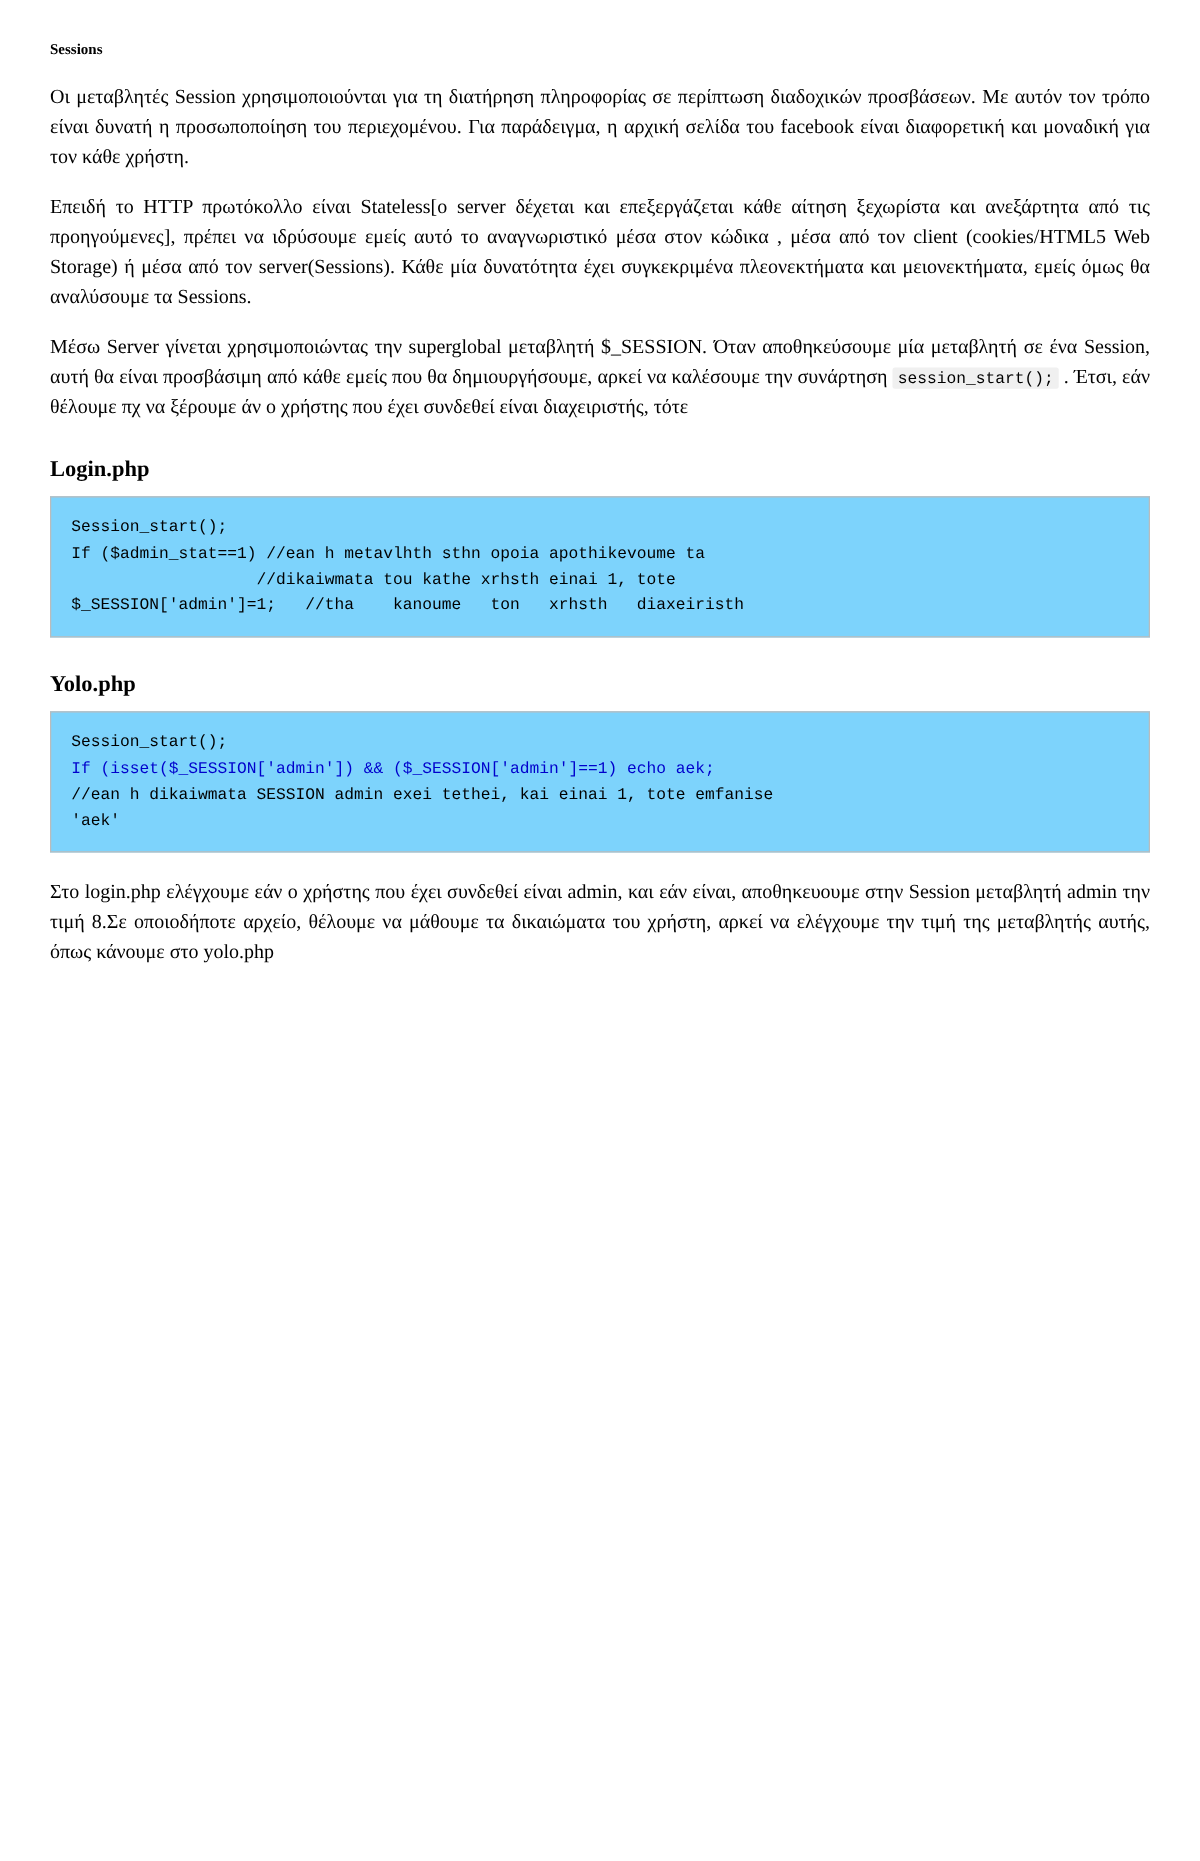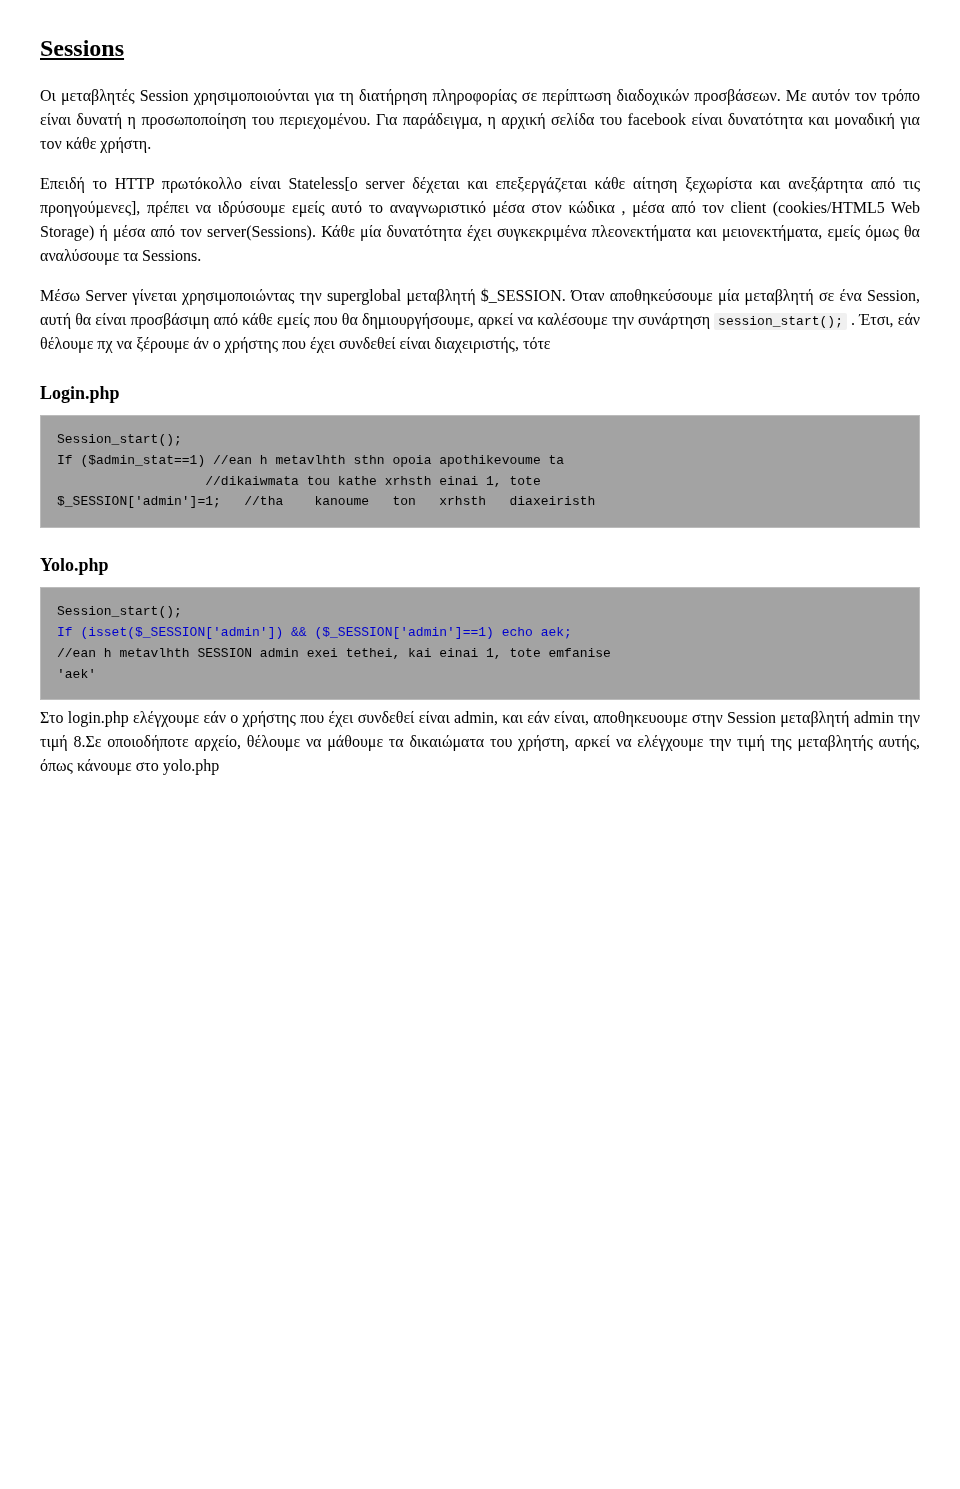--- a/index.html
+++ b/index.html
@@ -12,39 +12,38 @@
       font-family: 'Times New Roman', Times, serif;
       font-size: 16px;
       color: #000;
       background: #fff;
       padding: 30px 40px;
       max-width: 960px;
       line-height: 1.5;
     }
 
     .page-title {
-      font-size: 24px;
+      font-size: 12px;
       font-weight: bold;
-      text-decoration: underline;
       margin-bottom: 18px;
     }
 
     .paragraph {
       margin-bottom: 16px;
       text-align: justify;
     }
 
     .code-block {
-      background: #a3a3a3;
+      background: #7dd3fc;
       border: 1px solid #bbb;
       padding: 14px 16px;
       font-family: 'Courier New', Courier, monospace;
       font-size: 13px;
       line-height: 1.6;
-      margin-bottom: 6px;
+      margin-bottom: 20px;
       margin-top: 8px;
       color: #000;
       white-space: pre;
     }
 
     .inline-code {
       font-family: 'Courier New', Courier, monospace;
       font-size: 13px;
       background: #f0f0f0;
       padding: 1px 4px;
@@ -56,37 +55,37 @@
       font-weight: bold;
       margin-top: 24px;
       margin-bottom: 8px;
     }
   </style>
 </head>
 <body>
 
 <h1 class="page-title">Sessions</h1>
 
-<p class="paragraph">Οι μεταβλητές Session χρησιμοποιούνται για τη διατήρηση πληροφορίας σε περίπτωση διαδοχικών προσβάσεων. Με αυτόν τον τρόπο είναι δυνατή η προσωποποίηση του περιεχομένου. Για παράδειγμα, η αρχική σελίδα του facebook είναι δυνατότητα και μοναδική για τον κάθε χρήστη.</p>
+<p class="paragraph">Οι μεταβλητές Session χρησιμοποιούνται για τη διατήρηση πληροφορίας σε περίπτωση διαδοχικών προσβάσεων. Με αυτόν τον τρόπο είναι δυνατή η προσωποποίηση του περιεχομένου. Για παράδειγμα, η αρχική σελίδα του facebook είναι διαφορετική και μοναδική για τον κάθε χρήστη.</p>
 
 <p class="paragraph">Επειδή το HTTP πρωτόκολλο είναι Stateless[o server δέχεται και επεξεργάζεται κάθε αίτηση ξεχωρίστα και ανεξάρτητα από τις προηγούμενες], πρέπει να ιδρύσουμε εμείς αυτό το αναγνωριστικό μέσα στον κώδικα , μέσα από τον client (cookies/HTML5 Web Storage) ή μέσα από τον server(Sessions). Κάθε μία δυνατότητα έχει συγκεκριμένα πλεονεκτήματα και μειονεκτήματα, εμείς όμως θα αναλύσουμε τα Sessions.</p>
 
 <p class="paragraph">
   <span>Μέσω Server γίνεται χρησιμοποιώντας την superglobal μεταβλητή $_SESSION. Όταν αποθηκεύσουμε μία μεταβλητή σε ένα Session, αυτή θα είναι προσβάσιμη από κάθε εμείς που θα δημιουργήσουμε, αρκεί να καλέσουμε την συνάρτηση</span>
   <code class="inline-code">session_start();</code>
   <span>. Έτσι, εάν θέλουμε πχ να ξέρουμε άν ο χρήστης που έχει συνδεθεί είναι διαχειριστής, τότε</span>
 </p>
 
 <div class="section-label">Login.php</div>
 
 <div class="code-block"><span>Session_start();</span>
 <span>If ($admin_stat==1) //ean h metavlhth sthn opoia apothikevoume ta</span>
 <span>                   //dikaiwmata tou kathe xrhsth einai 1, tote</span>
 <span>$_SESSION['admin']=1;   //tha    kanoume   ton   xrhsth   diaxeiristh</span></div>
 
 <div class="section-label">Yolo.php</div>
 
 <div class="code-block"><span>Session_start();</span>
 <span><span style="color:#0000cc;">If (isset($_SESSION['admin']) &amp;&amp; ($_SESSION['admin']==1) echo aek;</span></span>
-<span>//ean h metavlhth SESSION admin exei tethei, kai einai 1, tote emfanise</span>
+<span>//ean h dikaiwmata SESSION admin exei tethei, kai einai 1, tote emfanise</span>
 <span>'aek'</span></div>
 
 <p class="paragraph">Στο login.php ελέγχουμε εάν  ο χρήστης που έχει συνδεθεί είναι admin, και εάν είναι, αποθηκευουμε στην Session μεταβλητή admin την τιμή 8.Σε οποιοδήποτε αρχείο, θέλουμε να μάθουμε τα δικαιώματα του χρήστη, αρκεί να ελέγχουμε την τιμή της μεταβλητής αυτής, όπως κάνουμε στο yolo.php</p>
 
 </body></html>

